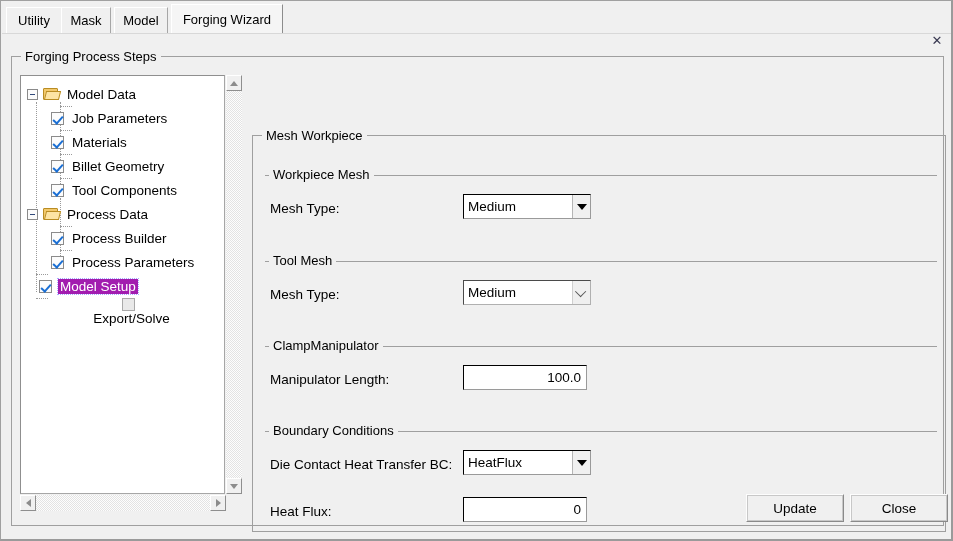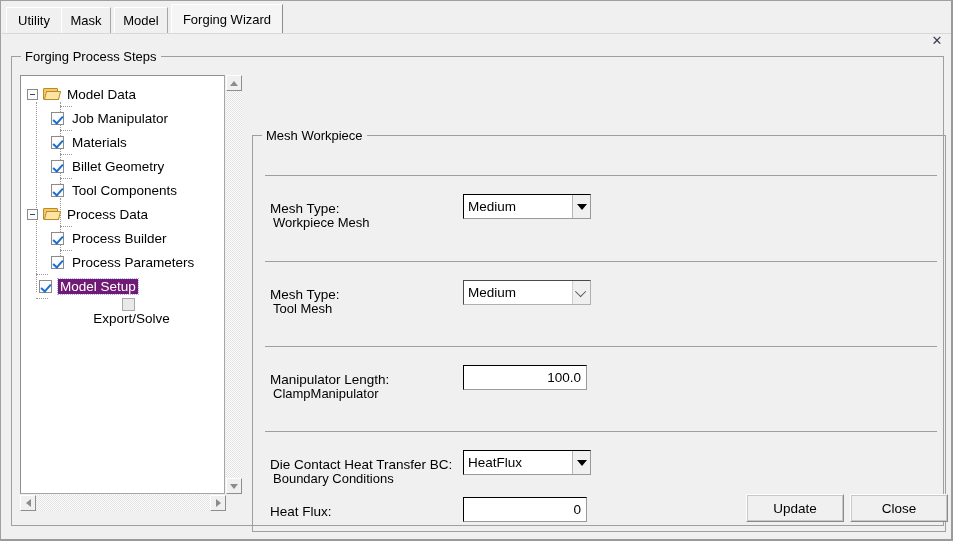--- a/index.html
+++ b/index.html
@@ -122,21 +122,21 @@
     box-sizing:border-box;
   }
   .cbox.checked:after{
     content:"";position:absolute;left:3px;top:1px;width:4px;height:8px;
     border:solid #1a6fd4;border-width:0 2px 2px 0;
     transform:rotate(42deg);
   }
   .cbox.dis{background:#e9e9e9;border-color:#a9a9a9;}
   .tlabel{padding:0 2px;}
   .tlabel.sel{
-    background:#701a75;color:#fff;
+    background:#a21caf;color:#fff;
     outline:1px dotted #a8a8ff;
     outline-offset:0px;
   }
 
   
   .tree-inner .vline{
     position:absolute;width:0;border-left:1px dotted #9a9a9a;
   }
   .tree-inner .hline{
     position:absolute;height:0;border-top:1px dotted #9a9a9a;
@@ -174,21 +174,21 @@
 
   
   #gb-mesh{left:240px;top:78px;width:694px;height:397px;}
 
   .sub{
     position:absolute;left:12px;right:8px;height:1px;
   }
   .sub .sub-line{position:absolute;left:0;right:0;top:7px;height:1px;background:#9f9f9f;}
   .sub .sub-title{
     position:absolute;left:4px;top:-1px;background:#f0f0f0;padding:0 4px;
-    font-size:13px;white-space:nowrap;margin-top:48px;
+    font-size:13px;white-space:nowrap;
   }
 
   .fieldlabel{
     position:absolute;font-size:13.5px;white-space:nowrap;
   }
   .combo{
     position:absolute;width:128px;height:25px;
     background:#fff;
     border:1px solid #000;
     border-right-color:#9a9a9a;border-bottom-color:#9a9a9a;
@@ -282,21 +282,21 @@
             <span class="expander"></span>
             <span class="folder">
                 <span class="f-back"></span>
                 <span class="f-front"></span>
               </span>
             <span class="tlabel">Model Data</span>
           </div>
 
           <div class="trow ind2">
             <span class="cbox checked"></span>
-            <span class="tlabel">Job Manipulator</span>
+            <span class="tlabel">Job Parameters</span>
           </div>
 
           <div class="trow ind2">
             <span class="cbox checked"></span>
             <span class="tlabel">Materials</span>
           </div>
 
           <div class="trow ind2">
             <span class="cbox checked"></span>
             <span class="tlabel">Billet Geometry</span>

